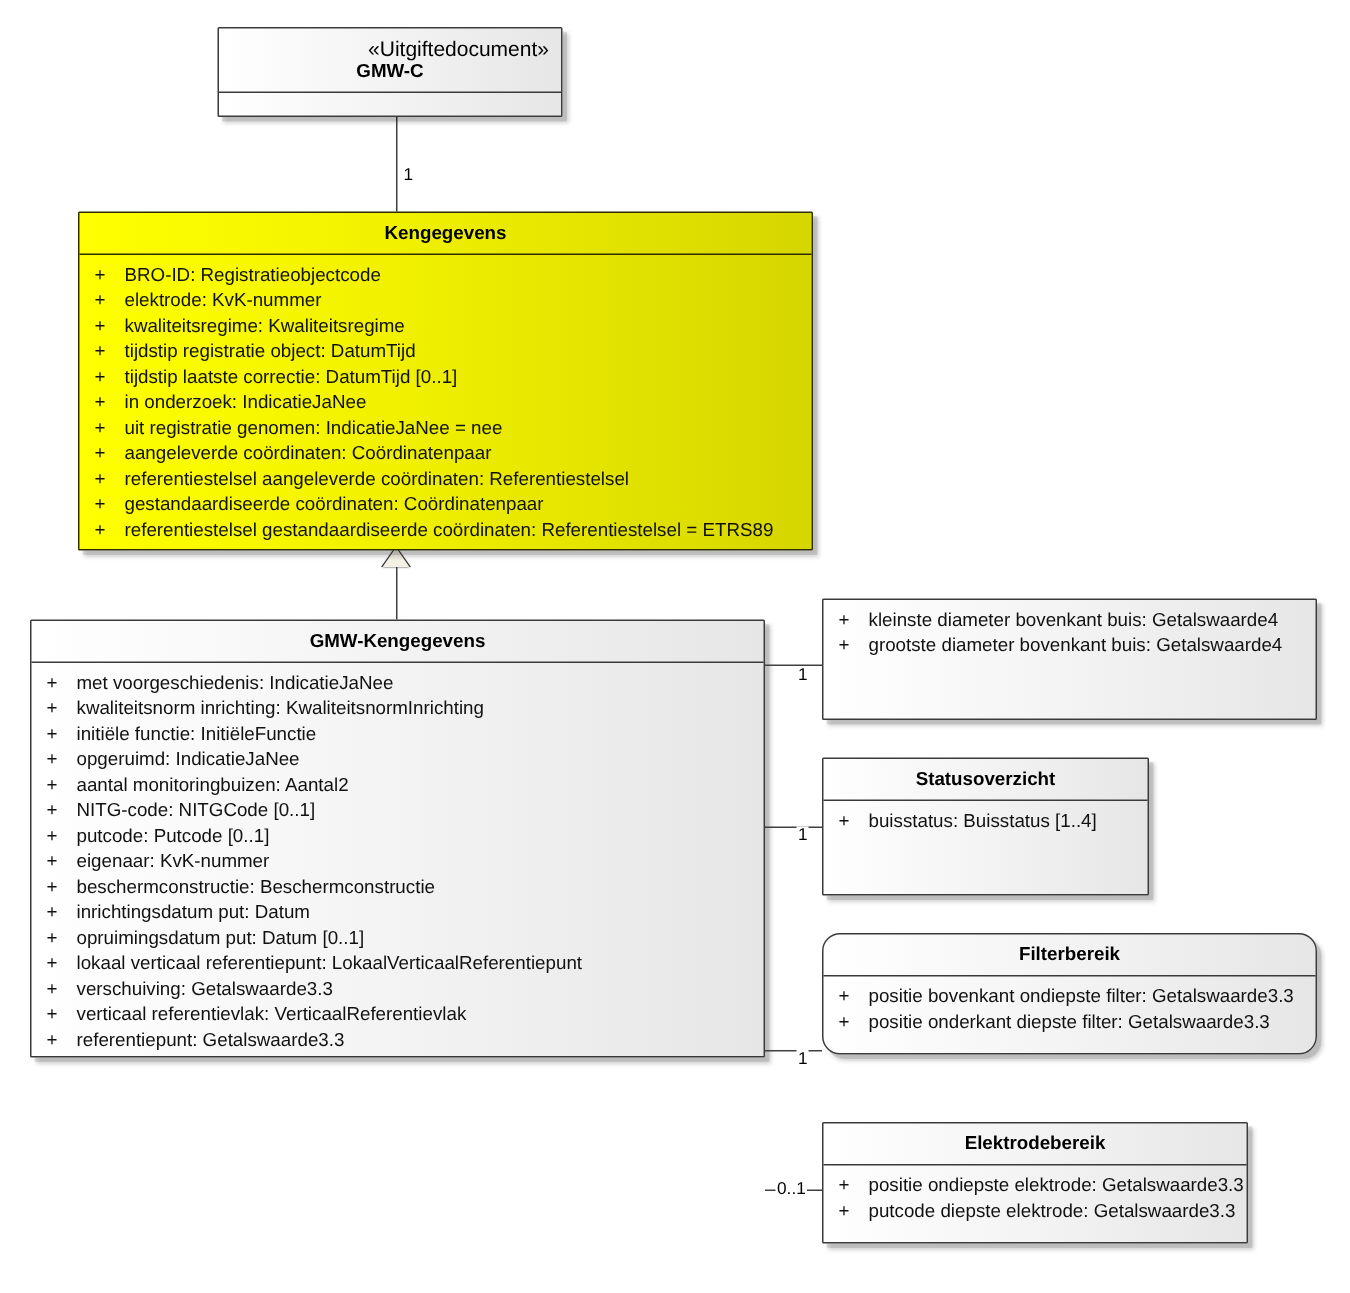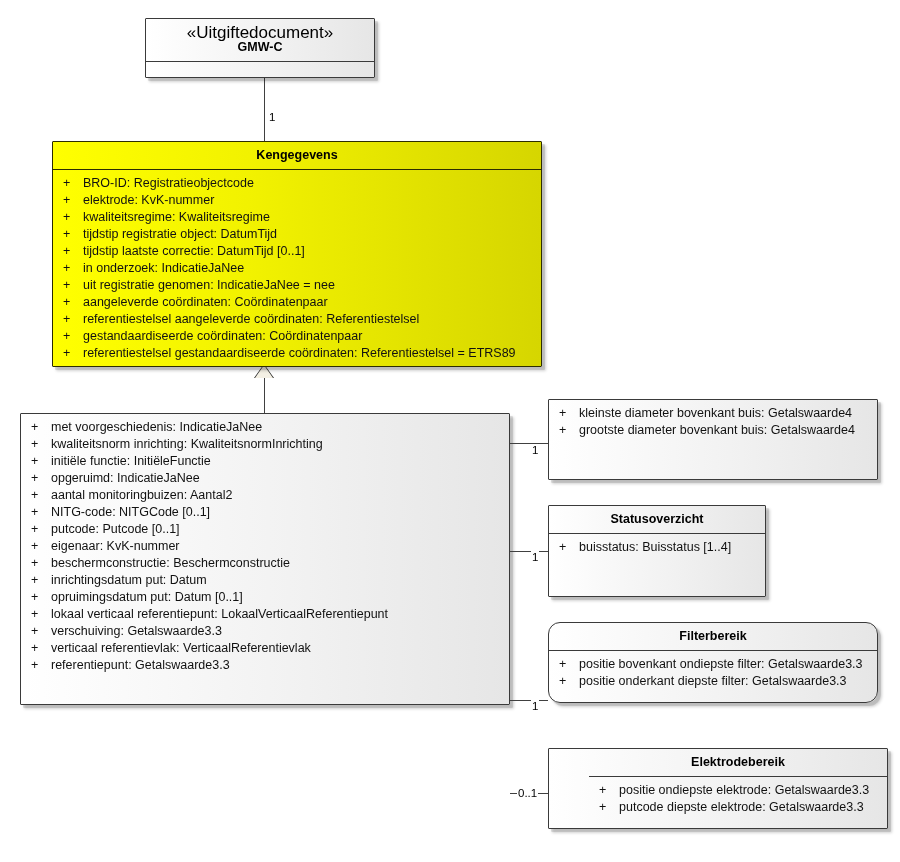--- a/index.html
+++ b/index.html
@@ -48,22 +48,23 @@
   }
   .uml-box.yellow > .uml-head {
     border-bottom: 1px solid #2d2d00;
   }
   .uml-box.plain > .uml-head {
     border-bottom: 1px solid #3a3a3a;
   }
   .stereotype {
     display: block;
     font-weight: normal;
-    font-size: 17px;
+    font-size: 14px;
     letter-spacing: 0px;
+    text-align: right;
   }
 
   .uml-attrs {
     box-sizing: border-box;
     padding: 5px 6px 6px 6px;
   }
   .attr-row {
     display: flex;
     align-items: baseline;
     font-size: 12.5px;
@@ -182,20 +183,23 @@
         <span class="attr-text">gestandaardiseerde coördinaten: Coördinatenpaar</span>
       </div>
       <div class="attr-row">
         <span class="attr-vis">+</span>
         <span class="attr-text">referentiestelsel gestandaardiseerde coördinaten: Referentiestelsel = ETRS89</span>
       </div>
     </div>
   </div>
 
   <div class="uml-box plain" style="left:20px; top:413px; width:490px; height:292px;">
+    <div class="uml-head">
+      <span>GMW-Kengegevens</span>
+    </div>
     <div class="uml-attrs">
       <div class="attr-row">
         <span class="attr-vis">+</span>
         <span class="attr-text">met voorgeschiedenis: IndicatieJaNee</span>
       </div>
       <div class="attr-row">
         <span class="attr-vis">+</span>
         <span class="attr-text">kwaliteitsnorm inrichting: KwaliteitsnormInrichting</span>
       </div>
       <div class="attr-row">
@@ -299,21 +303,21 @@
         <span class="attr-vis">+</span>
         <span class="attr-text">positie bovenkant ondiepste filter: Getalswaarde3.3</span>
       </div>
       <div class="attr-row">
         <span class="attr-vis">+</span>
         <span class="attr-text">positie onderkant diepste filter: Getalswaarde3.3</span>
       </div>
     </div>
   </div>
 
-  <div class="uml-box plain" style="left:548px; top:748px; width:340px; height:81px;padding-left:40px;">
+  <div class="uml-box plain" style="left:548px; top:748px; width:284px; height:81px;">
     <div class="uml-head">
       <span>Elektrodebereik</span>
     </div>
     <div class="uml-attrs">
       <div class="attr-row">
         <span class="attr-vis">+</span>
         <span class="attr-text">positie ondiepste elektrode: Getalswaarde3.3</span>
       </div>
       <div class="attr-row">
         <span class="attr-vis">+</span>

